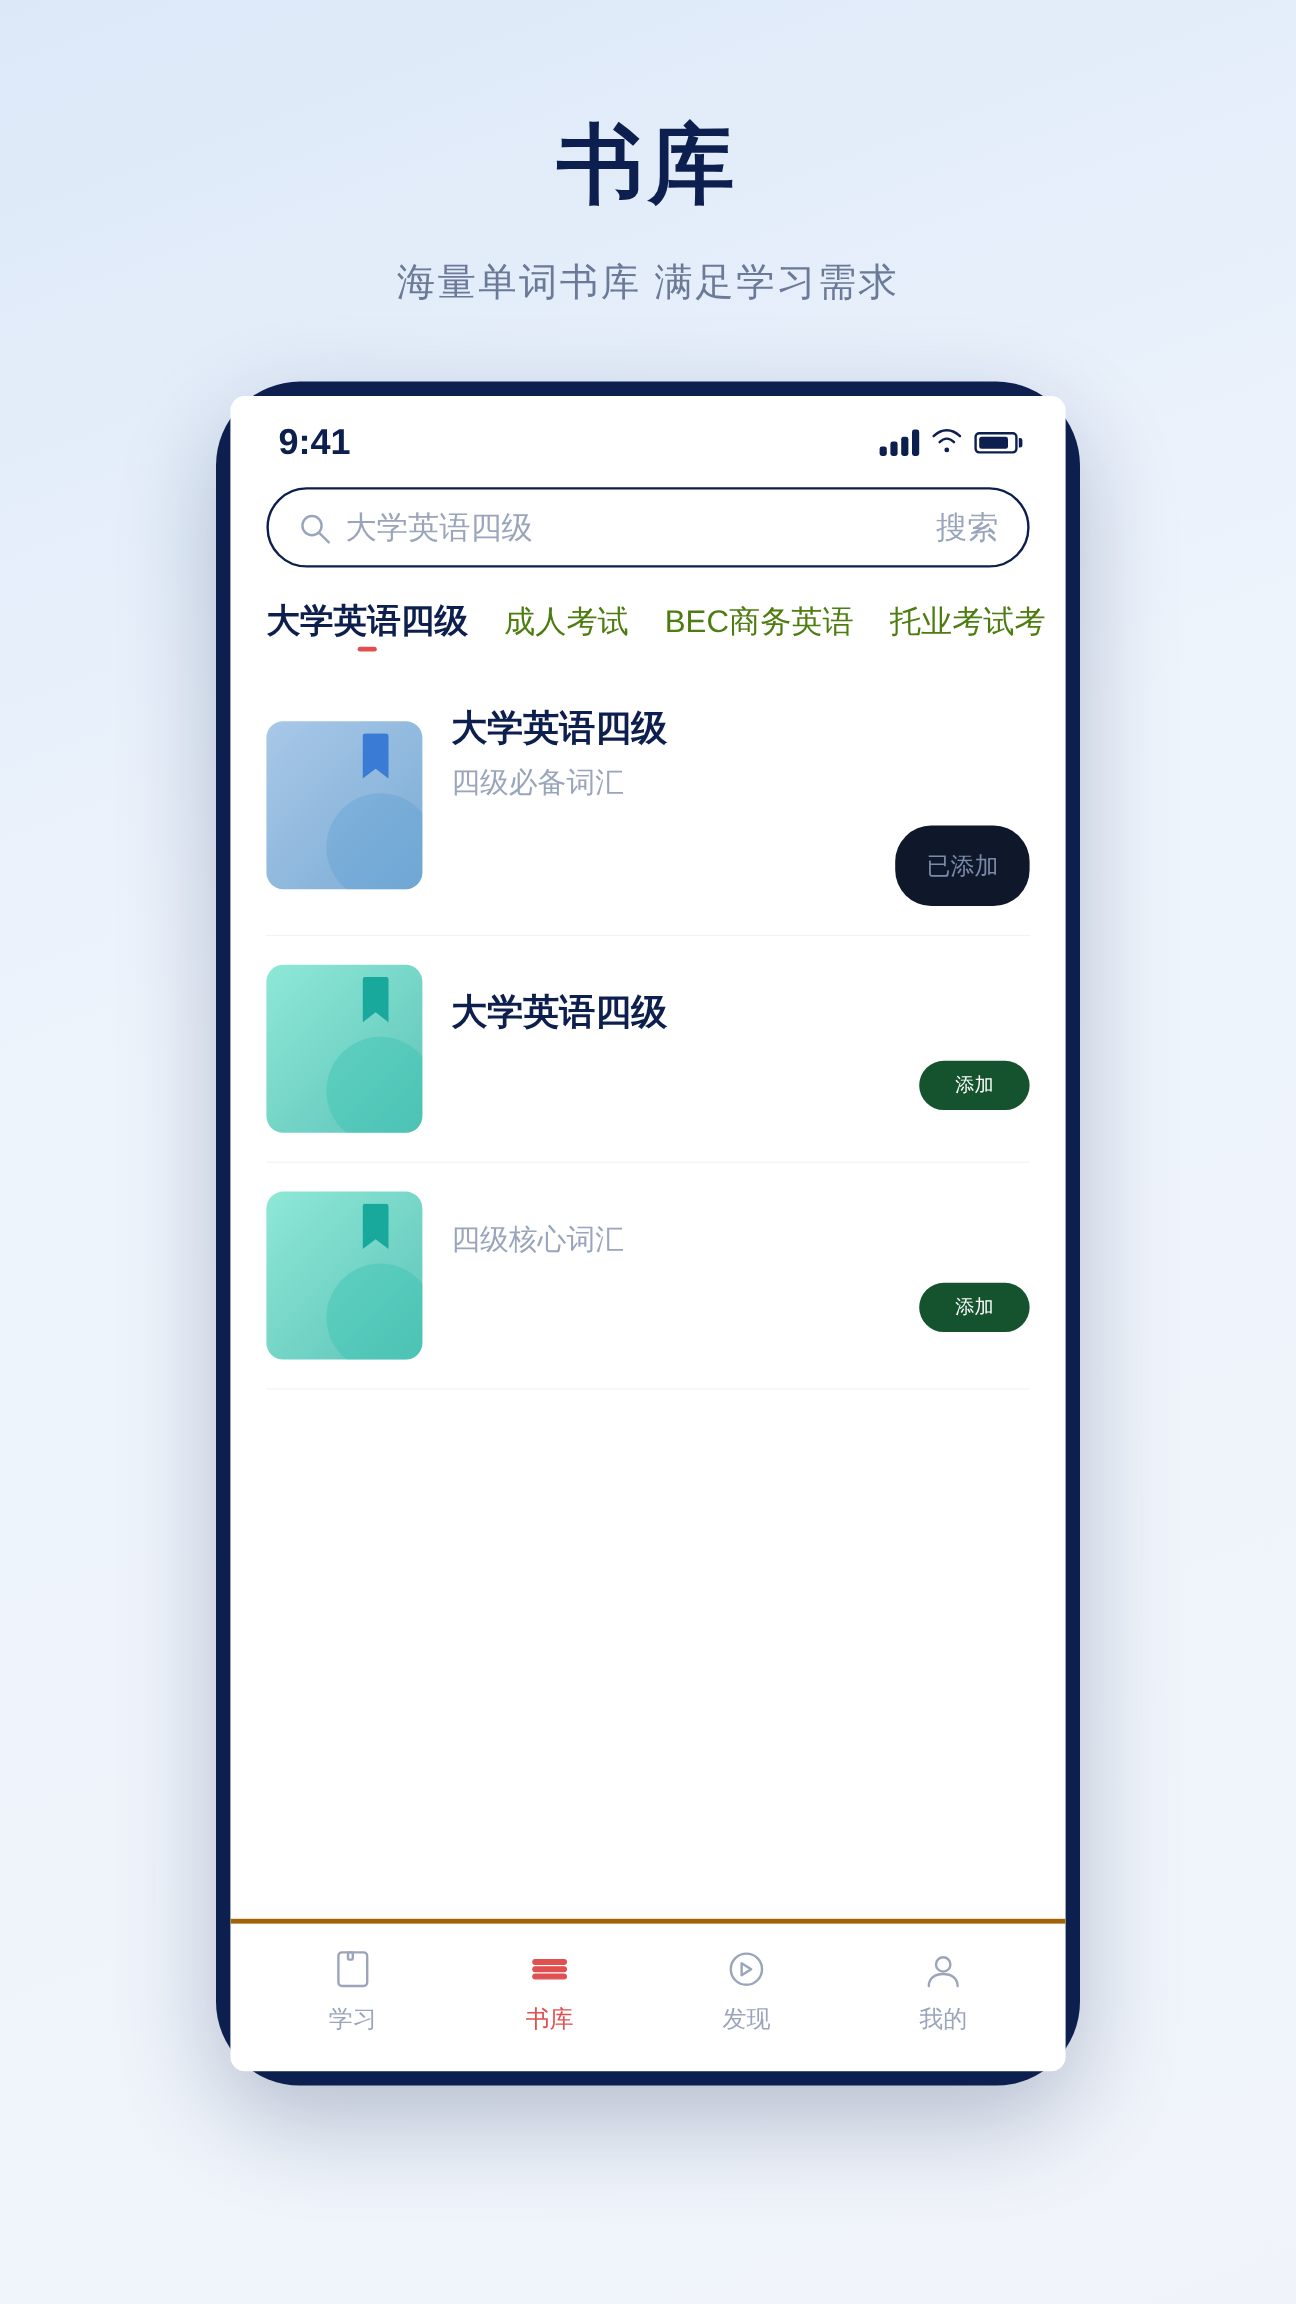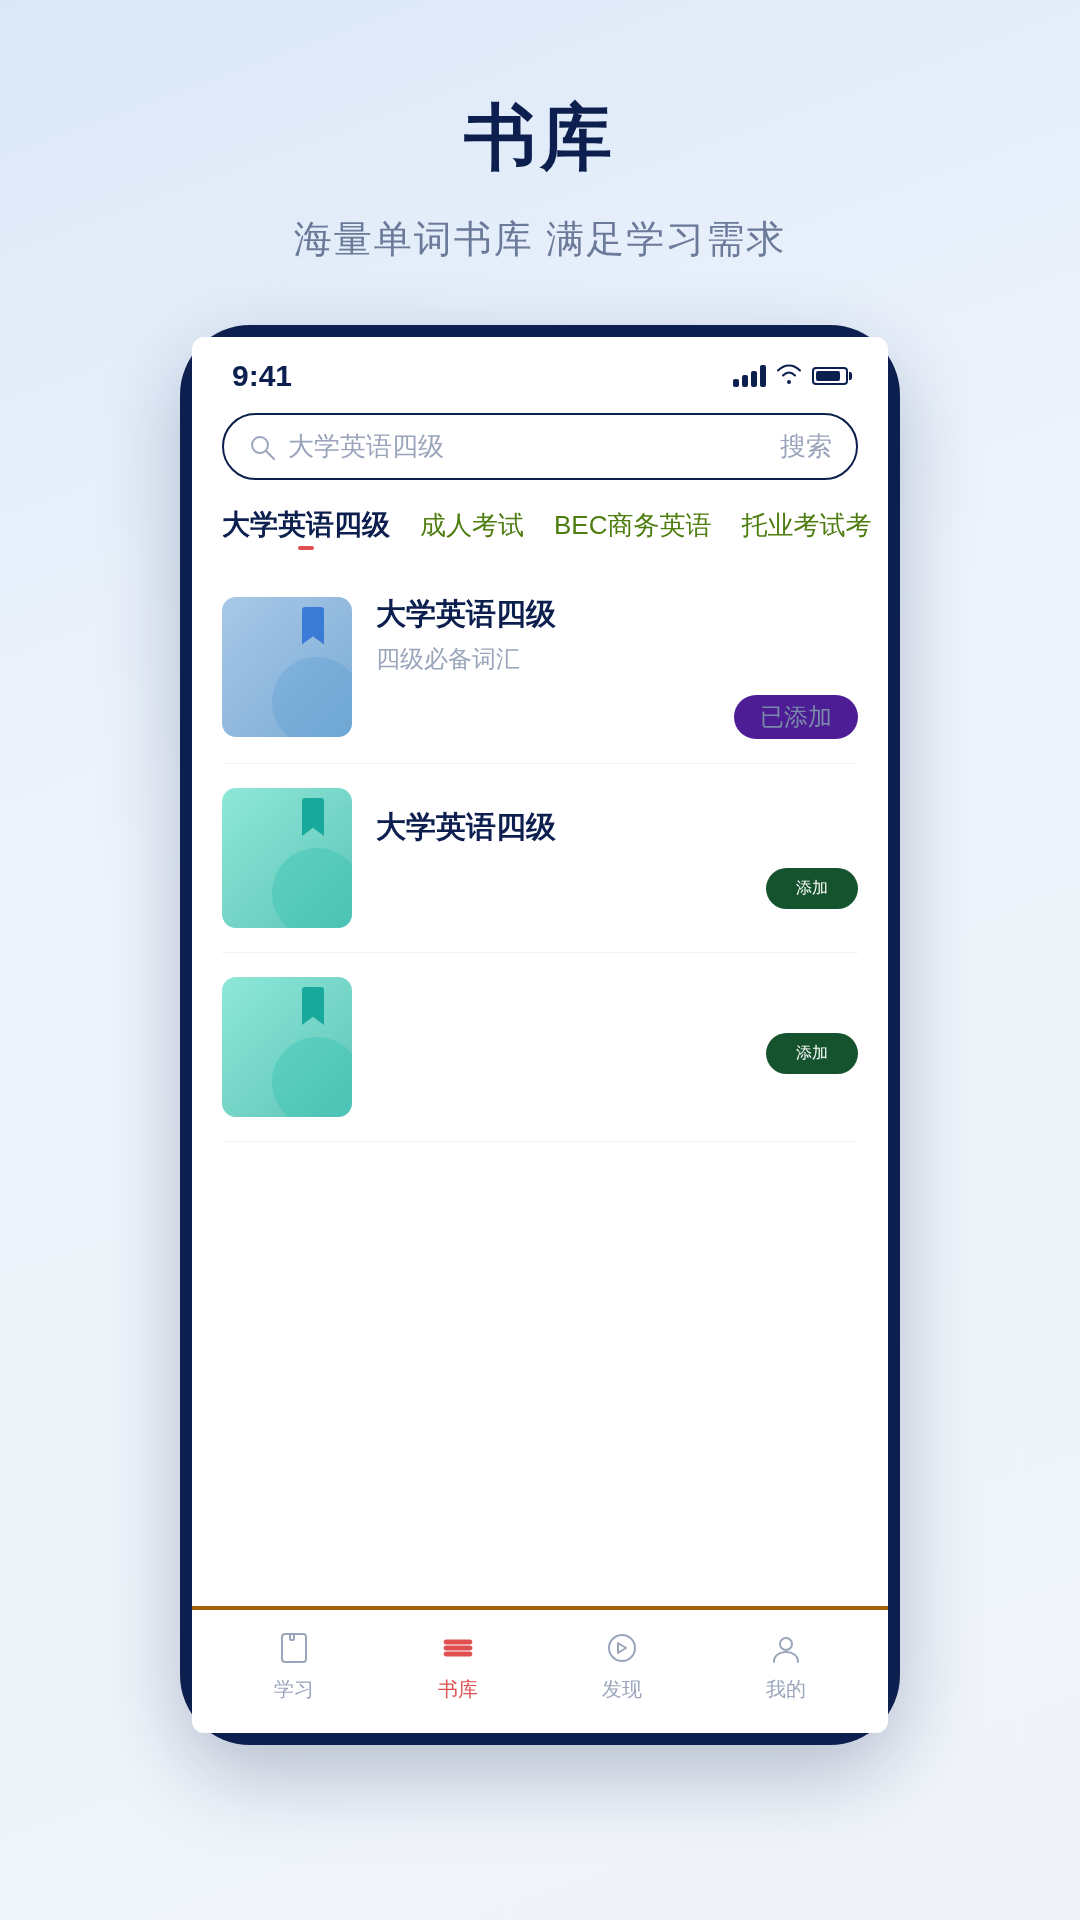--- a/index.html
+++ b/index.html
@@ -16,21 +16,21 @@
 
     .page-title {
       font-size: 72px;
       font-weight: 800;
       color: #0d1f4e;
       margin-top: 90px;
       letter-spacing: 4px;
     }
 
     .page-subtitle {
-      font-size: 38px;
+      font-size: 32px;
       color: #6b7a99;
       margin-top: 28px;
       letter-spacing: 2px;
     }
 
     .phone-wrapper {
       margin-top: 60px;
       width: 720px;
       height: 1420px;
       background: #0d1f4e;
@@ -274,26 +274,26 @@
       color: #9aa5bc;
     }
 
     .book-actions {
       display: flex;
       justify-content: flex-end;
       margin-top: 12px;
     }
 
     .btn-added {
-      background: #4c1d95;
+      background: #0f172a;
       color: #7a8aa8;
       border: none;
       border-radius: 30px;
-      padding: 6px 26px;
-      font-size: 24px;
+      padding: 20px 26px;
+      font-size: 20px;
       cursor: pointer;
     }
 
     .btn-add {
       background: #14532d;
       color: #ffffff;
       border: none;
       border-radius: 30px;
       padding: 10px 30px;
       font-size: 16px;
@@ -419,20 +419,21 @@
           </div>
         </div>
       </div>
 
       <div class="book-item">
         <div class="book-cover book-cover-3">
           <div class="book-cover-arc arc-3"></div>
           <div class="book-bookmark bm-3"></div>
         </div>
         <div class="book-info">
+          <div class="book-desc">四级核心词汇</div>
           <div class="book-actions">
             <button class="btn-add">添加</button>
           </div>
         </div>
       </div>
 
     </div>
 
     <div class="bottom-nav">
 

